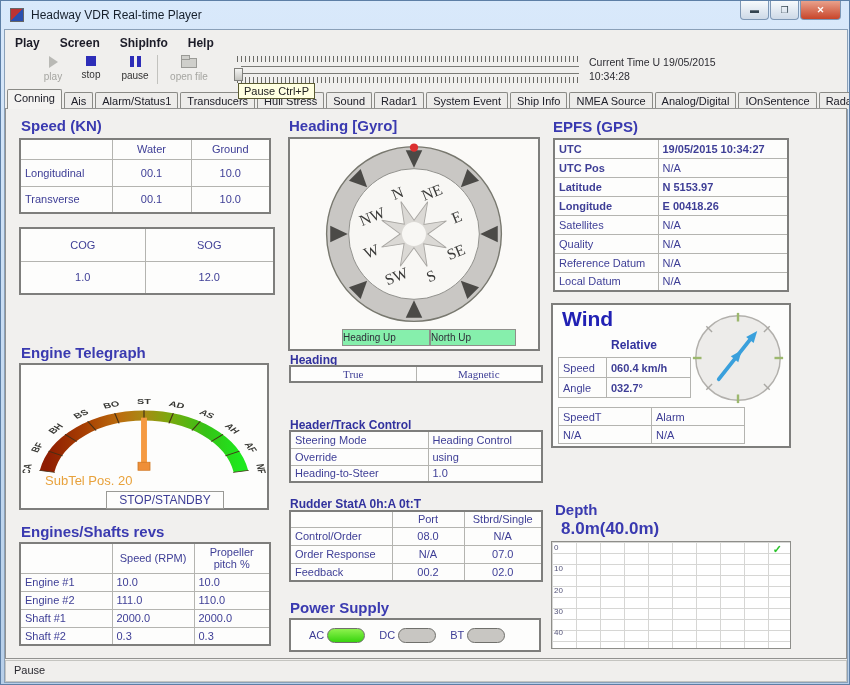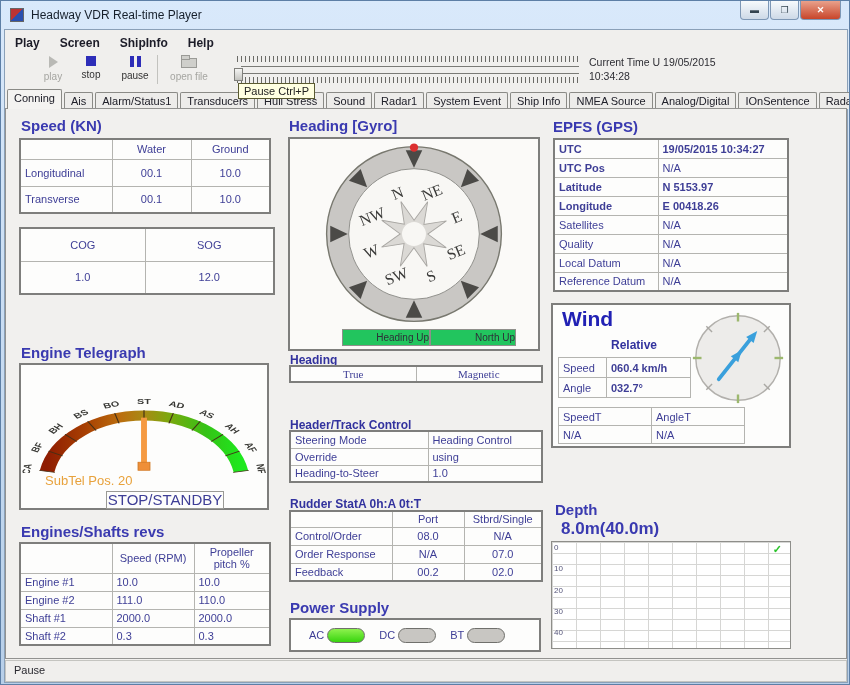--- a/index.html
+++ b/index.html
@@ -55,25 +55,25 @@
   .tooltip { position:absolute; left:237px; top:82px; z-index:9; background:#ffffe1;
     border:1px solid #5a5a30; font-size:11px; color:#222; padding:1px 5px; }
   
   .panel-title { position:absolute; font-size:15px; font-weight:600; color:#3a3ab0;text-align:center; }
   .sub-title   { position:absolute; font-size:12px; font-weight:bold; color:#32329e; }
   table.data { position:absolute; border-collapse:collapse; background:#fdfdfc;
     border:2px solid #7e7e7c; color:#3e3e96; font-size:11px; table-layout:fixed; }
   table.data td { border:1px solid #b4b4b0; padding:1px 4px; overflow:hidden; }
   td.ctr { text-align:center; }
   .panel-box { position:absolute; background:#fbfaf8; border:2px solid #7e7e7c; }
-  .flat-btn { position:absolute; background:#22c55e; border:1px solid #8f8f8b;
-    font-size:10px; color:#2e2e38; text-align:right; line-height:15px; }
+  .flat-btn { position:absolute; background:#86efac; border:1px solid #8f8f8b;
+    font-size:10px; color:#2e2e38; text-align:left; line-height:15px; }
   .subtel { position:absolute; left:24px; top:108px; font-size:13px; color:#e8a23c; }
   .stopstandby { position:absolute; left:85px; top:126px; width:118px; height:18px;
-    background:#fdfdfc; border:1px solid #9a9a96; font-size:15px; color:#3e3e96;
+    background:#fdfdfc; border:1px solid #9a9a96; font-size:12px; color:#3e3e96;
     text-align:center; line-height:16px; }
   
   .power-box { position:absolute; left:288px; top:617px; width:252px; height:34px;
     background:#fdfdfc; border:2px solid #7e7e7c; display:flex; align-items:center; gap:14px; padding-left:18px; }
   .pw-label { font-size:11px; color:#3e3e96; }
   .pill { width:38px; height:15px; border-radius:8px; border:1px solid #70706c; background:#c8c6c2; margin-left:3px; }
   .pill.on { background:linear-gradient(#8df24e,#38d40e); }
   .pw-pair { display:flex; align-items:center; }
   
   .wind-box { position:absolute; left:550px; top:302px; width:240px; height:145px;
@@ -479,25 +479,25 @@
         </tr>
     <tr style="height:19px;">
           <td>Satellites</td>
           <td>N/A</td>
         </tr>
     <tr style="height:19px;">
           <td>Quality</td>
           <td>N/A</td>
         </tr>
     <tr style="height:19px;">
+          <td>Reference Datum</td>
+          <td>N/A</td>
+        </tr>
+    <tr style="height:19px;">
           <td>Local Datum</td>
-          <td>N/A</td>
-        </tr>
-    <tr style="height:19px;">
-          <td>Reference Datum</td>
           <td>N/A</td>
         </tr>
   </tbody>
     </table>
 
   <div class="wind-box">
     <div class="wind-title">Wind</div>
     <div class="wind-sub">Relative</div>
     <table class="wind-mini">
       <tbody>
@@ -528,21 +528,21 @@
       <g>
         <line x1="30" y1="72" x2="64" y2="29" stroke="#3aa0dc" stroke-width="4" stroke-linecap="round"></line>
         <polygon points="70,22 66.3,34.5 58.5,28.2" fill="#3aa0dc"></polygon>
         <polygon points="54,42 50.3,54.5 42.5,48.2" fill="#3aa0dc"></polygon>
       </g>
     </svg>
     <table class="windT">
       <tbody>
           <tr>
             <td>SpeedT</td>
-            <td>AngleT</td>
+            <td>Alarm</td>
           </tr>
       <tr>
             <td>N/A</td>
             <td>N/A</td>
           </tr>
     </tbody>
       </table>
   </div>
 
   <div class="panel-title" style="left:554px;top:500px;">Depth</div>

